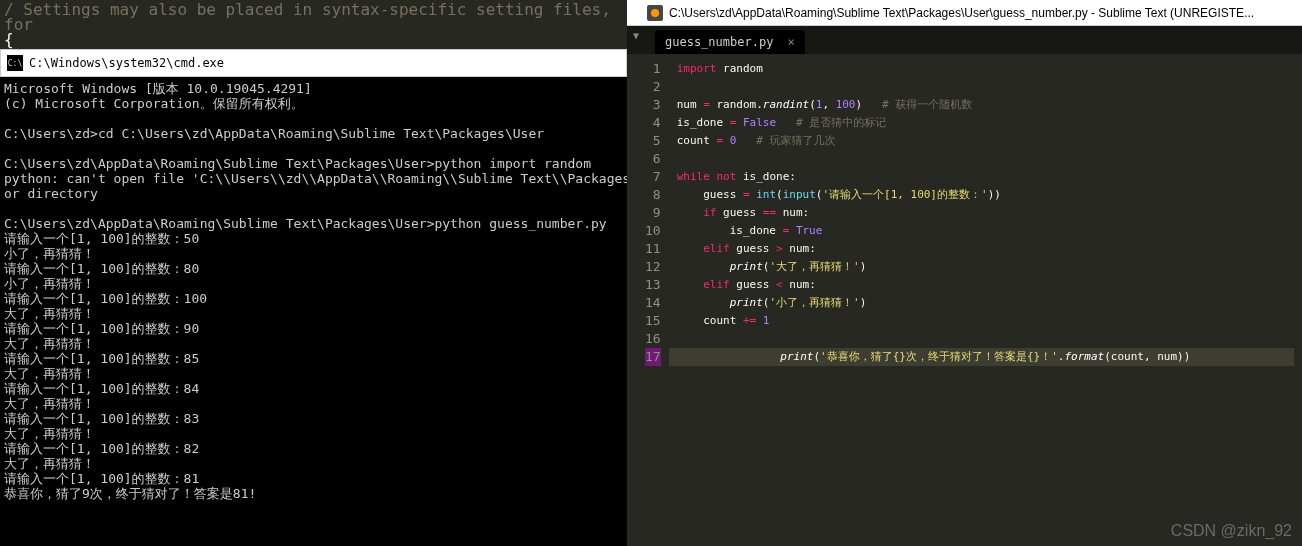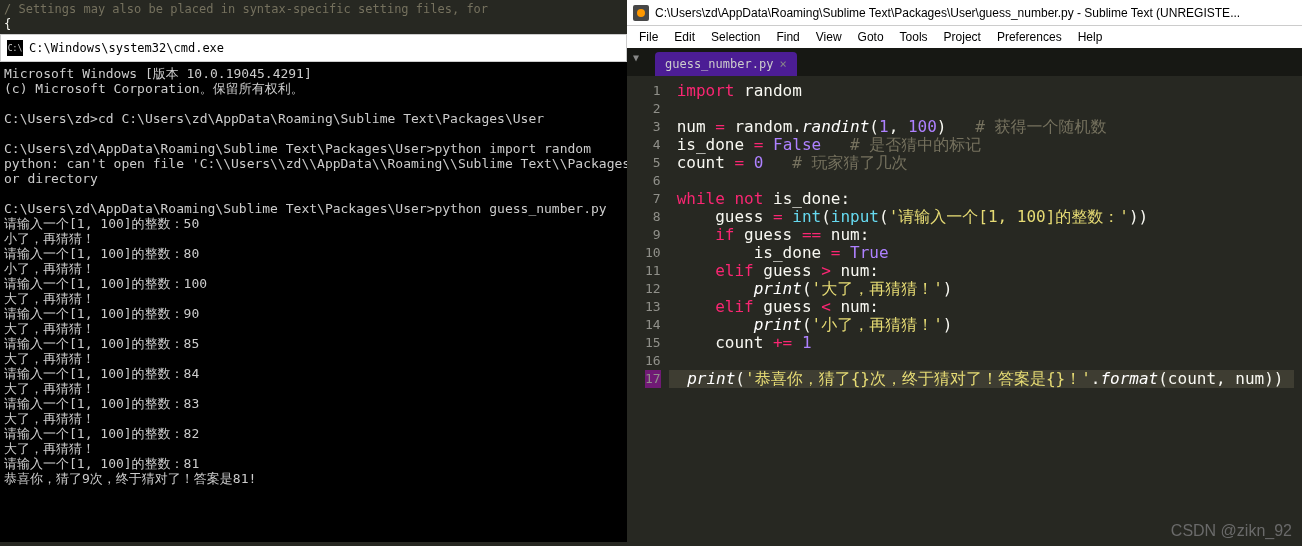--- a/index.html
+++ b/index.html
@@ -1,40 +1,40 @@
 <!DOCTYPE html>
 <html><head>
 <meta charset="utf-8">
 <style>
   * { margin: 0; padding: 0; box-sizing: border-box; }
   body { font-family: Consolas, monospace; font-size: 12px; background: #272822; width: 1302px; height: 546px; overflow: hidden; position: relative; }
   
   
   .left-pane { position: absolute; left: 0; top: 0; width: 627px; height: 546px; }
-  .settings-bg { background: #272822; color: #75715e; padding: 2px 4px; font-size: 12px; line-height: 15px; }
+  .settings-bg { background: #272822; color: #75715e; padding: 2px 4px; font-size: 16px; line-height: 15px; }
   .settings-bg .brace { color: #f8f8f2; }
   .cmd-title { background: #fff; color: #000; height: 28px; display: flex; align-items: center; padding: 0 6px; border: 1px solid #ccc; }
   .cmd-title .cmd-icon { width: 16px; height: 16px; background: #000; color: #ccc; font-size: 8px; display: inline-flex; align-items: center; justify-content: center; margin-right: 6px; }
   .cmd-body { background: #000; color: #ccc; padding: 4px 4px; font-size: 13px; line-height: 15px; white-space: pre; height: 480px; overflow: hidden; font-family: 'NSimSun', Consolas, monospace; }
   
   
   .right-pane { position: absolute; left: 627px; top: 0; width: 675px; height: 546px; background: #272822; }
-  .st-title { background: #fff; color: #000; height: 26px; display: flex; align-items: center; padding: 0 6px; font-family: "Segoe UI", sans-serif; font-size: 12px; border-bottom: 1px solid #ccc; }
+  .st-title { background: #fff; color: #000; height: 26px; display: flex; align-items: center; padding: 0 20px; font-family: "Segoe UI", sans-serif; font-size: 12px; border-bottom: 1px solid #ccc; }
   .st-title .st-icon { width: 16px; height: 16px; background: #474747; margin-right: 6px; border-radius: 2px; display:inline-flex;align-items:center;justify-content:center;}
   .st-title .st-icon::after{content:"";width:8px;height:8px;border-radius:50%;background:#ff9800;}
   .menu { background: #fff; color: #000; height: 22px; display: flex; align-items: center; padding: 0 4px; font-family: "Segoe UI", sans-serif; font-size: 12px; gap: 0; }
   .menu span { padding: 0 8px; cursor: default; }
   .tab-bar { background: #171814; height: 28px; display: flex; align-items: stretch; padding-left: 28px; }
   .tab-bar .caret { position: absolute; left: 6px; top: 4px; color: #888; font-size: 10px; }
-  .tab { background: #4c1d95; color: #ccc; padding: 4px 10px; display: flex; align-items: center; gap: 6px; border-radius: 4px 4px 0 0; margin-top: 4px; font-size: 12px; }
+  .tab { background: #000000; color: #ccc; padding: 4px 10px; display: flex; align-items: center; gap: 14px; border-radius: 4px 4px 0 0; margin-top: 4px; font-size: 12px; }
   .tab .x { color: #888; cursor: pointer; }
   .code-area { display: flex; height: 450px; }
   .gutter { background: #272822; color: #90908a; text-align: right; padding: 6px 8px 6px 18px; font-size: 13px; line-height: 18px; }
   .gutter div { height: 18px; }
-  .code { padding: 6px 8px; font-size: 16px; line-height: 18px; color: #f8f8f2; white-space: pre; flex: 1; }
+  .code { padding: 6px 8px; font-size: 11px; line-height: 18px; color: #f8f8f2; white-space: pre; flex: 1; }
   .code .ln { height: 18px; }
   .code .hl { background: #3e3d32; display:block; margin-left:-8px; padding-left:8px; width: calc(100% + 8px); text-align: center; }
   .kw { color: #f92672; }
   .fn { color: #ffffff; font-style: italic; }
   .nm { color: #ae81ff; }
   .str { color: #e6db74; }
   .cm { color: #75715e; }
   .op { color: #f92672; }
   .id { color: #f8f8f2; }
   .pn { color: #f8f8f2; }
@@ -82,32 +82,20 @@
 请输入一个[1, 100]的整数：81
 恭喜你，猜了9次，终于猜对了！答案是81!
 </div>
 </div>
 
 <div class="right-pane">
   <div class="st-title">
     <span class="st-icon"></span>
     <span>C:\Users\zd\AppData\Roaming\Sublime Text\Packages\User\guess_number.py - Sublime Text (UNREGISTE...</span>
   </div>
-  <div class="menu" id="menu-bar">
-      <span>File</span>
-      <span>Edit</span>
-      <span>Selection</span>
-      <span>Find</span>
-      <span>View</span>
-      <span>Goto</span>
-      <span>Tools</span>
-      <span>Project</span>
-      <span>Preferences</span>
-      <span>Help</span>
-    </div>
   <div class="tab-bar" style="position:relative;">
     <span class="caret">▼</span>
     <div class="tab">
       <span>guess_number.py</span>
       <span class="x">×</span>
     </div>
   </div>
   <div class="code-area">
     <div class="gutter" id="gutter">
         <div>1</div>

